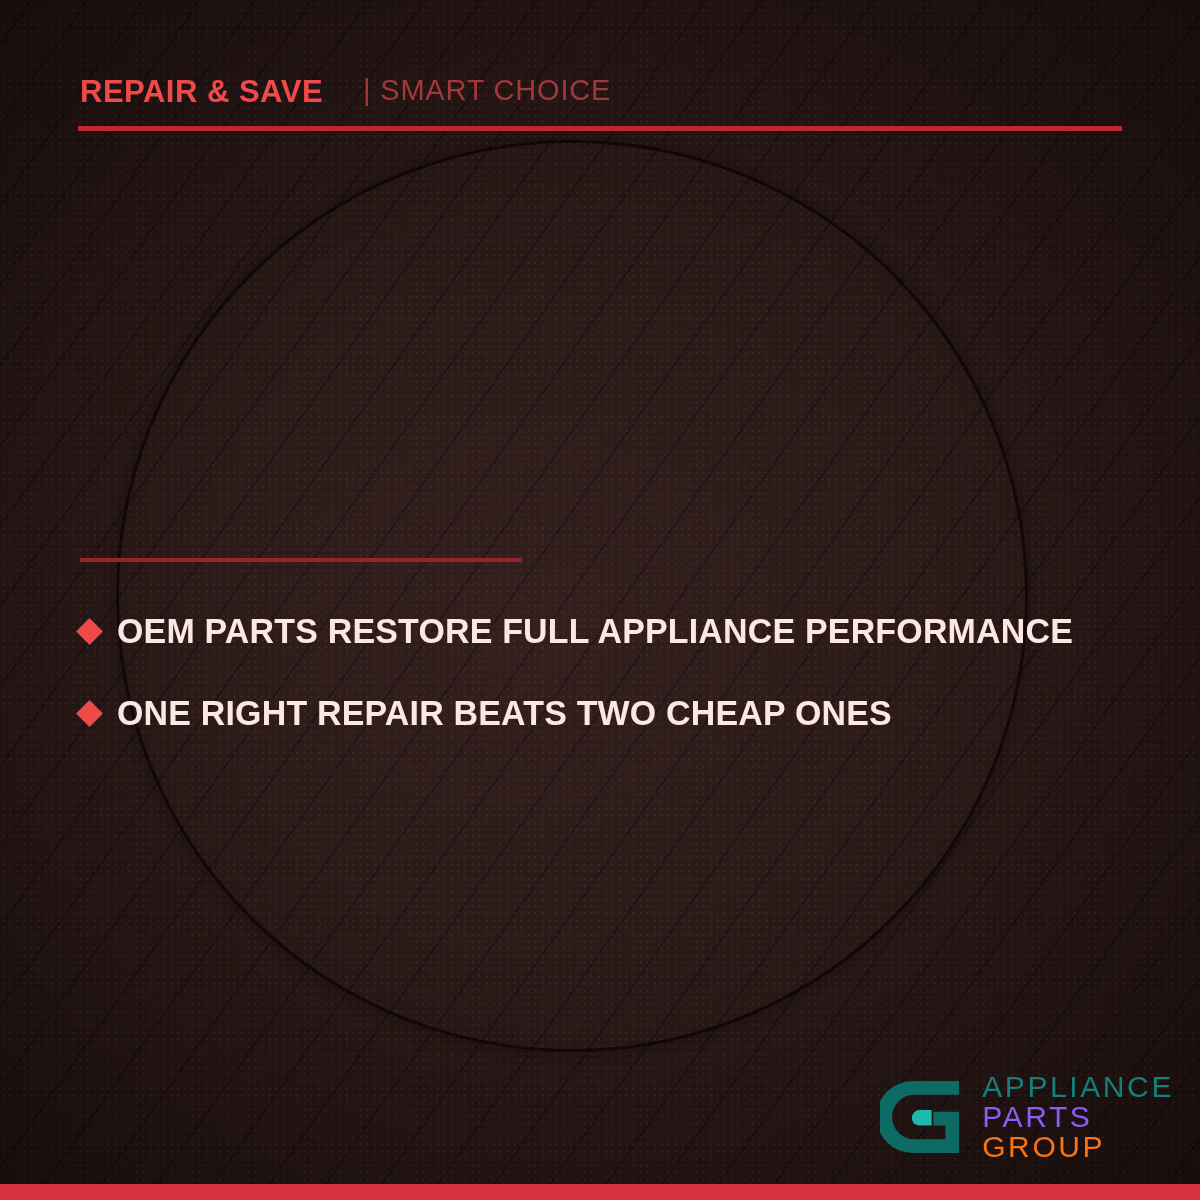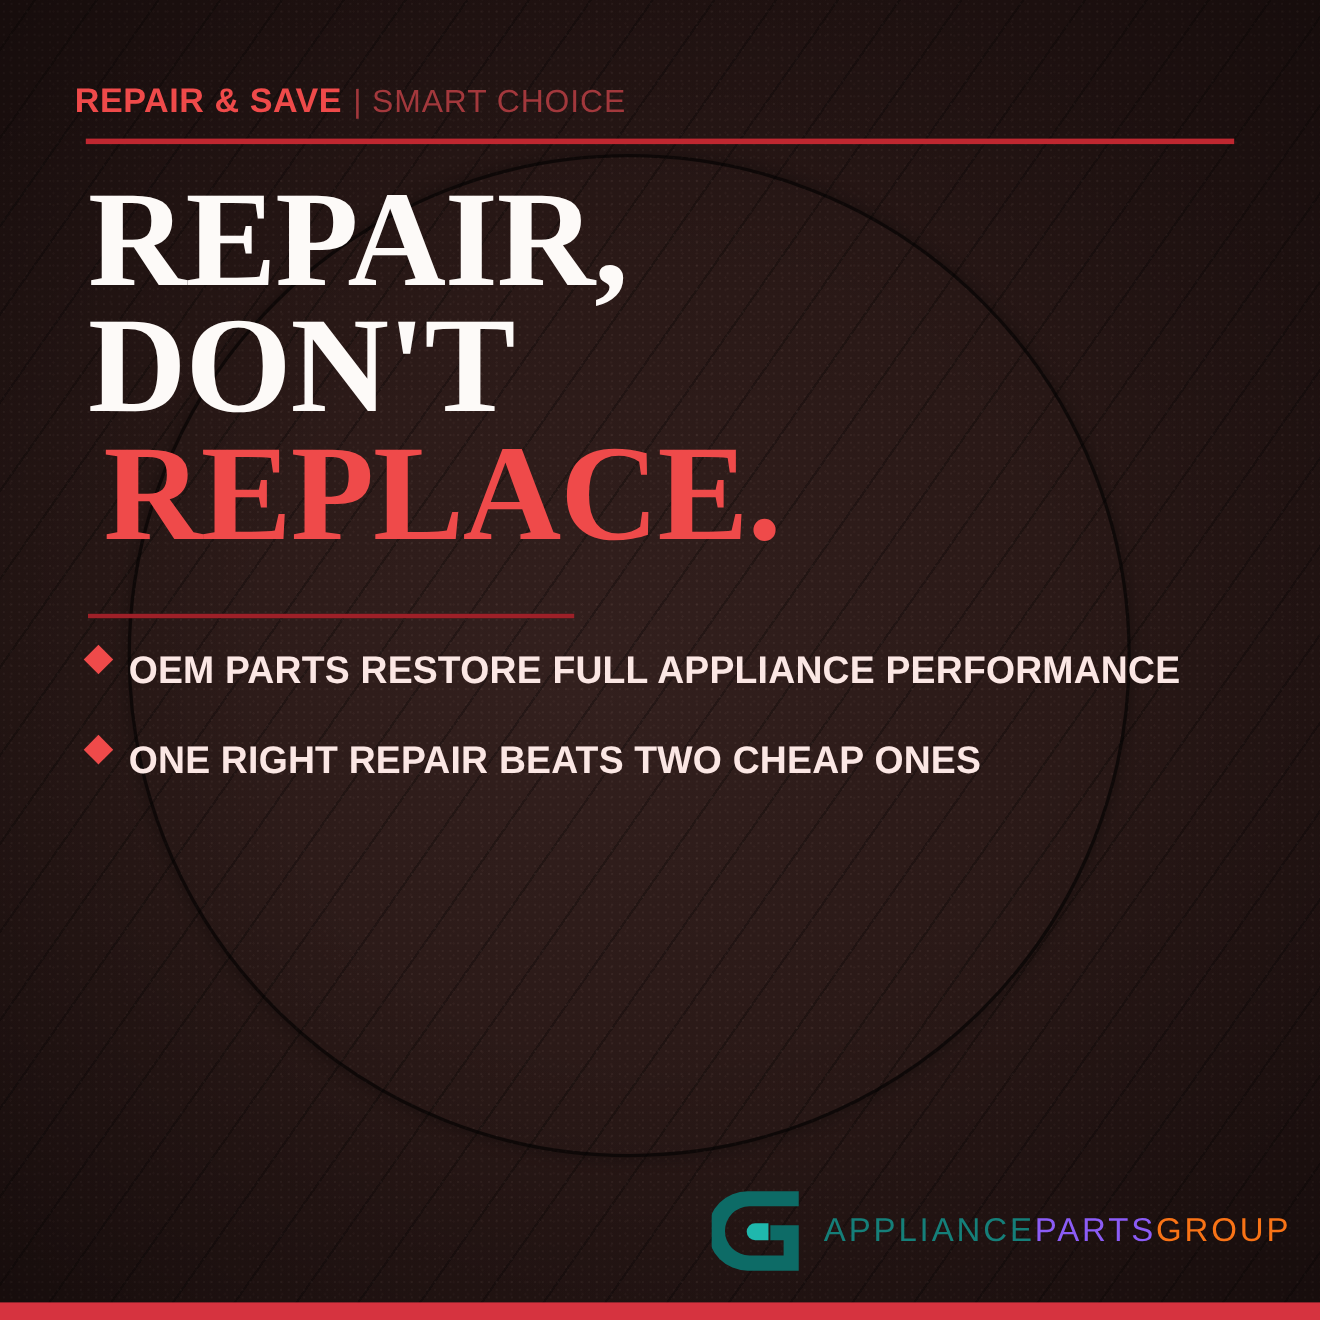--- a/index.html
+++ b/index.html
@@ -55,33 +55,34 @@
     left:116px; top:140px;
     width:912px; height:912px;
     border-radius:50%;
     border:3px solid rgba(0,0,0,.62);
     box-shadow:0 0 14px 2px rgba(0,0,0,.28);
   }
 
   
   .eyebrow{
     position:absolute;
-    left:68px; top:74px;
-    display:flex; align-items:flex-end; gap:10px;
+    left:80px; top:74px;
+    display:flex; align-items:flex-start; 
     white-space:nowrap;
   }
   .eyebrow-main{
     font-size:31px; font-weight:bold;
     letter-spacing:.5px;
     color:#ef4a4a;
   }
   .eyebrow-sub{
     font-size:29px; font-weight:400;
     letter-spacing:.8px;
     color:#a2383c;
+    margin-left:40px;
   }
 
   .rule-top{
     position:absolute;
     left:78px; top:126px;
     width:1044px; height:5px;
     background:#bf2730;
   }
 
   
@@ -107,21 +108,21 @@
   }
 
   
   .bullets{
     position:absolute;
     left:80px; top:590px;
     width:1080px;
     list-style:none;
   }
   .bullet{
-    display:flex; align-items:flex-start;
+    display:flex; align-items:center;
     gap:18px;
     height:82px;
   }
   .bullet-marker{
     flex:0 0 auto;
     width:19px; height:19px;
     background:#ef4a4a;
     transform:rotate(45deg);
   }
   .bullet-text{
@@ -135,21 +136,21 @@
   }
 
   
   .logo{
     position:absolute;
     right:26px; bottom:38px;
     display:flex; align-items:center; gap:16px;
   }
   .logo-mark{ flex:0 0 auto; width:86px; height:86px; display:block; }
   .logo-words{
-    display:flex; flex-direction:row;
+    display:flex; flex-direction:column;
     line-height:1.0;
   }
   .logo-word{
     font-size:30px;
     font-weight:500;
     letter-spacing:2.6px;
     color:#0f7a74;
   }
   .logo-word.w1{ color:#157f79; }
   .logo-word.w2{ color:#8b5cf6; }
@@ -173,25 +174,20 @@
   <div class="deco-circle"></div>
   <div class="bg-vignette"></div>
 
   <div class="eyebrow">
     <span class="eyebrow-main">REPAIR &amp; SAVE</span>
     <span class="eyebrow-sub">| SMART CHOICE</span>
   </div>
 
   <div class="rule-top"></div>
 
-  <div class="headline">
-    <span class="hl-line hl-white">REPAIR,</span>
-    <span class="hl-line hl-white">DON'T</span>
-    <span class="hl-line hl-red">REPLACE.</span>
-  </div>
 
   <div class="rule-mid"></div>
 
   <ul class="bullets">
     <li class="bullet">
       <span class="bullet-marker"></span>
       <span class="bullet-text">OEM PARTS RESTORE FULL APPLIANCE PERFORMANCE</span>
     </li>
     <li class="bullet">
       <span class="bullet-marker"></span>

